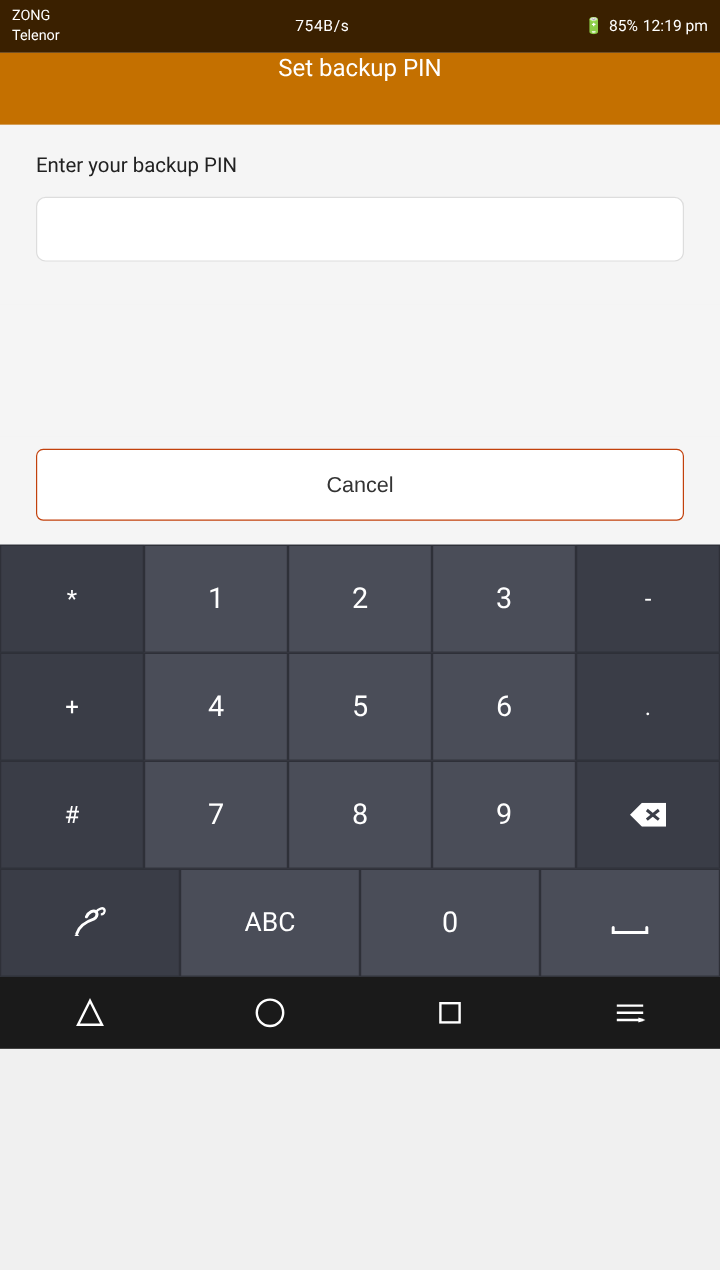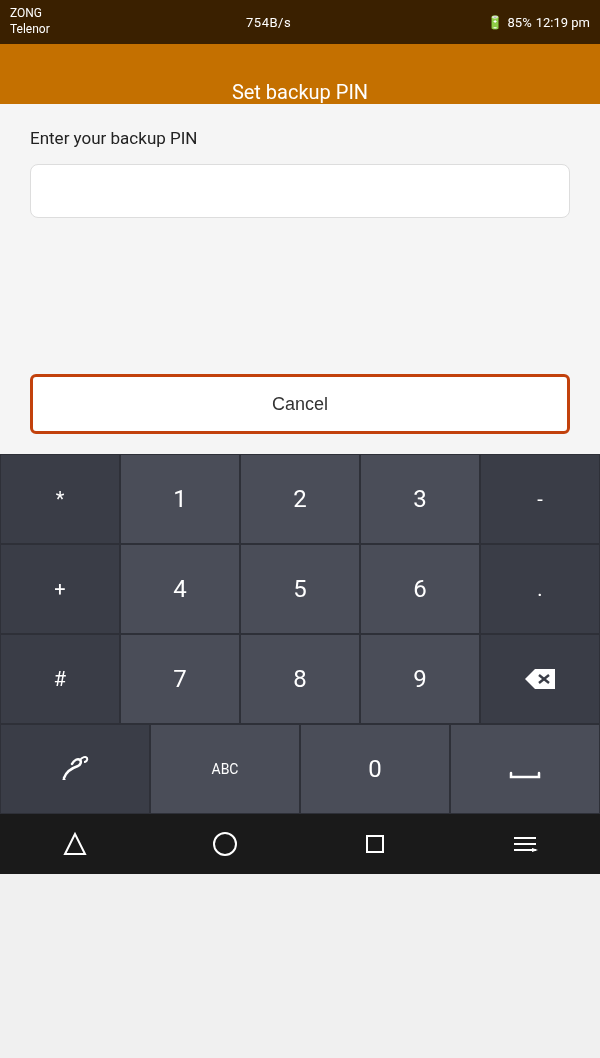--- a/index.html
+++ b/index.html
@@ -40,21 +40,21 @@
       font-size: 13px;
       letter-spacing: 0.5px;
     }
 
     
     #title-bar {
       width: 600px;
       height: 60px;
       background: #c47000;
       display: flex;
-      align-items: flex-end;
+      align-items: flex-start;
       justify-content: center;
     }
     #title-bar h1 {
       color: white;
       font-size: 20px;
       font-weight: 400;
     }
 
     
     #content-area {
@@ -116,21 +116,21 @@
       background: #f5f5f5;
       display: flex;
       gap: 16px;
       padding: 10px 30px 20px;
     }
 
     .action-btn {
       flex: 1;
       height: 60px;
       border-radius: 6px;
-      border: 3px solid #c2410c;
+      border: 1px solid #c2410c;
       background: white;
       font-size: 18px;
       cursor: pointer;
       color: #333;
     }
 
     .action-btn.disabled {
       color: #bbb;
     }
 
@@ -176,21 +176,21 @@
       background: #3a3d47;
     }
 
     .kb-key.symbol {
       background: #3a3d47;
       font-size: 20px;
     }
 
     .kb-key.abc {
       background: #4a4d58;
-      font-size: 14px;
+      font-size: 22px;
     }
 
     .kb-key.space-key {
       font-size: 20px;
     }
 
     
     #nav-bar {
       width: 600px;
       height: 60px;

